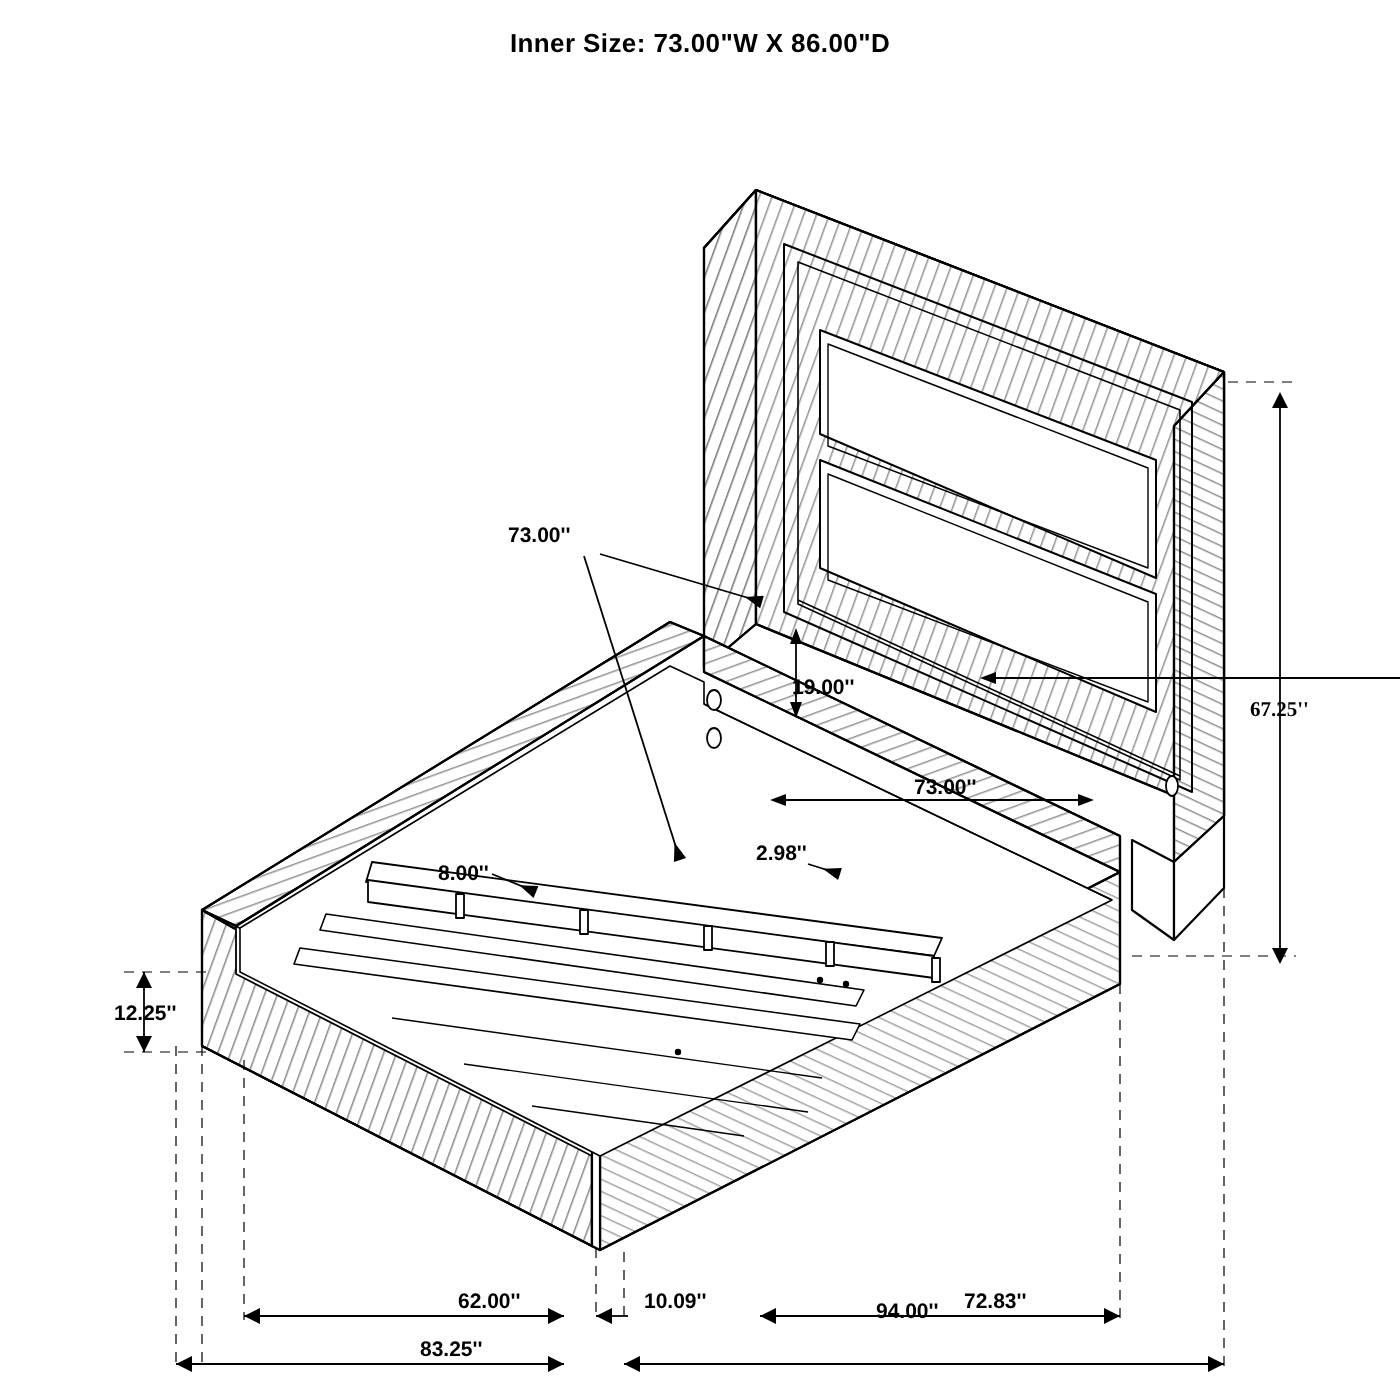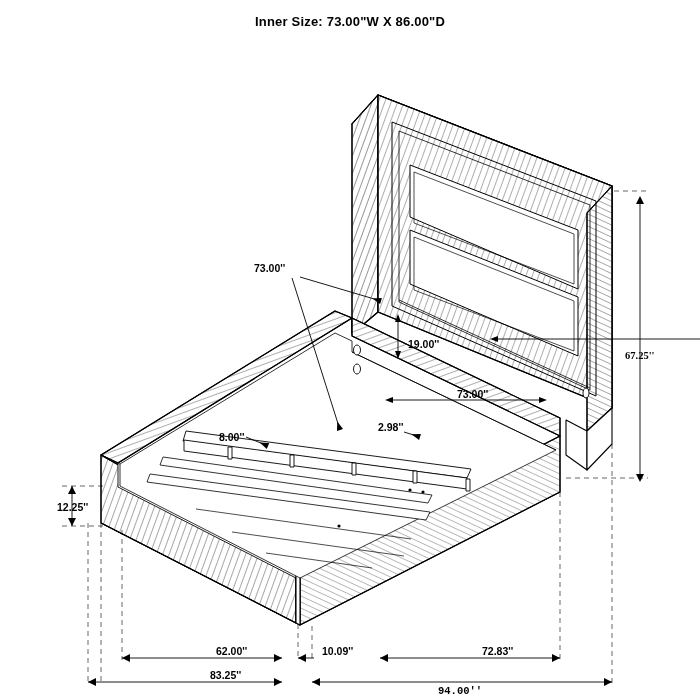--- a/index.html
+++ b/index.html
@@ -215,25 +215,25 @@
       <path d="M96,678 L88,682 L96,686" fill="#000" stroke="none"></path>
       <path d="M274,678 L282,682 L274,686" fill="#000" stroke="none"></path>
 
       <path d="M312,682 L612,682" stroke="#000" stroke-width="0.9"></path>
       <path d="M320,678 L312,682 L320,686" fill="#000" stroke="none"></path>
       <path d="M604,678 L612,682 L604,686" fill="#000" stroke="none"></path>
     </g>
   </svg>
 
   <div class="dim-label" style="left:254px; top:262px;">73.00''</div>
-  <div class="dim-label" style="left:408px; top:338px;">19.00''</div>
+  <div class="dim-label" style="left:396px; top:338px;">19.00''</div>
   <div class="dim-label" style="left:625px; top:350px;font-family:Liberation Serif, serif;">67.25''</div>
   <div class="dim-label" style="left:457px; top:388px;">73.00''</div>
   <div class="dim-label" style="left:378px; top:421px;">2.98''</div>
   <div class="dim-label" style="left:219px; top:431px;">8.00''</div>
   <div class="dim-label" style="left:37px; top:501px;margin-left:20px;">12.25''</div>
-  <div class="dim-label" style="left:179px; top:645px;padding-left:37px;">62.00''</div>
+  <div class="dim-label" style="left:192px; top:645px;padding-left:37px;">62.00''</div>
   <div class="dim-label" style="left:322px; top:645px;">10.09''</div>
   <div class="dim-label" style="left:482px; top:645px;">72.83''</div>
   <div class="dim-label" style="left:178px; top:669px;margin-left:32px;">83.25''</div>
-  <div class="dim-label" style="left:438px; top:685px;font-family:Liberation Mono, monospace;">94.00''</div>
+  <div class="dim-label" style="left:438px; top:650px;">94.00''</div>
 
 </div>
 
 </body></html>

